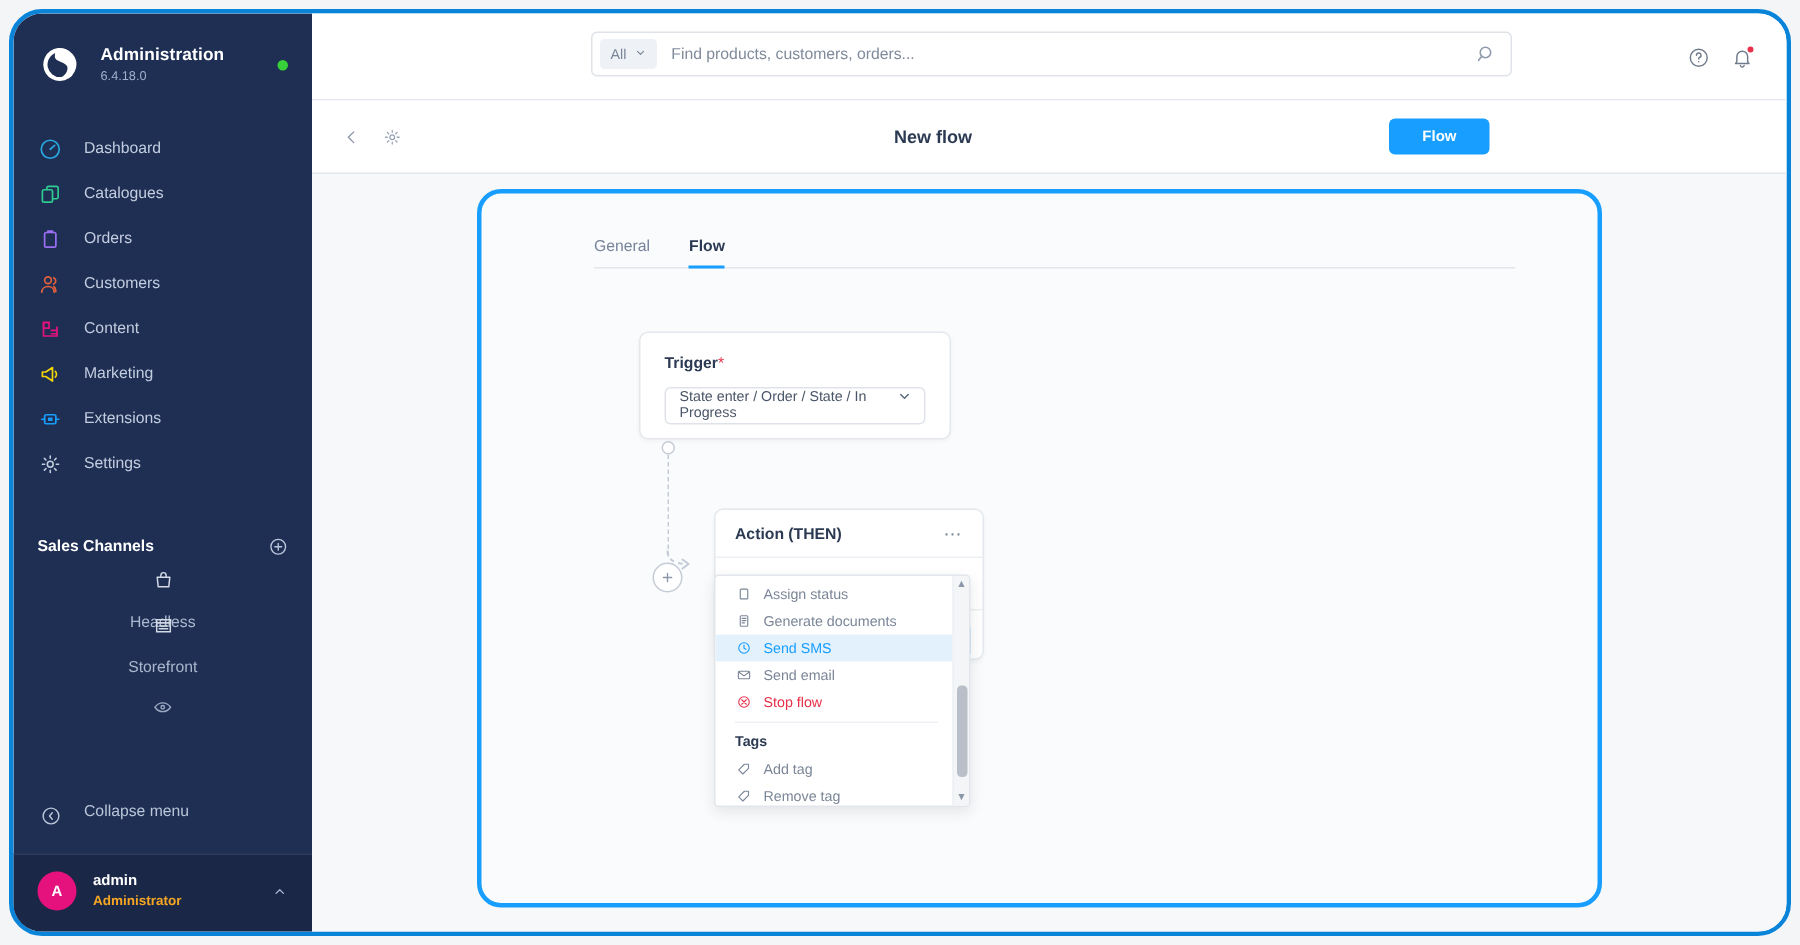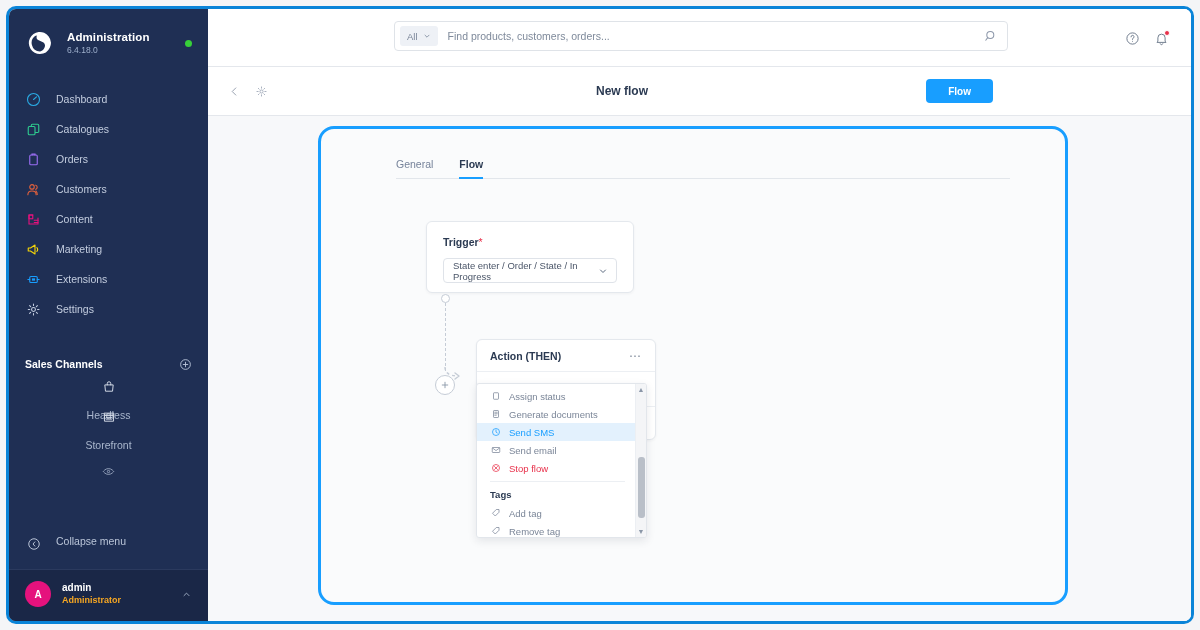--- a/index.html
+++ b/index.html
@@ -7,21 +7,21 @@
     width: 1200px; height: 630px;
     font-family: "Liberation Sans", sans-serif;
     background: #f4f5f7;
     overflow: hidden;
   }
   .app-frame {
     position: absolute;
     left: 6px; top: 6px;
     width: 1188px; height: 618px;
     border: 3px solid #0a84d8;
-    border-radius: 10px;
+    border-radius: 22px;
     overflow: hidden;
     background: #fff;
     display: flex;
   }
 
   
   .sidebar {
     width: 199px; flex: 0 0 199px;
     background: #1f2f54;
     color: #d7dce8;
@@ -198,21 +198,21 @@
     border: 1px solid #e4e8ed;
     border-radius: 6px;
     box-shadow: 0 1px 3px rgba(30,40,60,.05);
   }
   .trigger-card { left: 105px; top: 42px; width: 208px; height: 72px; padding: 14px 16px 0 16px; }
   .trigger-label { font-size: 10.5px; font-weight: bold; color: #2b3a52; }
   .trigger-label .req { color: #e8304a; font-weight: normal; }
   .trigger-select {
     margin-top: 10px;
     border: 1px solid #dfe3e9; border-radius: 4px;
-    height: 25px; display: flex; align-items: center;
+    height: 25px; display: flex; align-items: flex-start;
     padding: 0 8px 0 9px;
     font-size: 9.5px; color: #4a5568; gap: 20px;
   }
   .trigger-select .val { flex: 1; }
   .trigger-select .caret { color: #5d6b80; display: flex; }
 
   
   .node-dot {
     position: absolute; left: 120px; top: 115px;
     width: 9px; height: 9px; border-radius: 50%;

